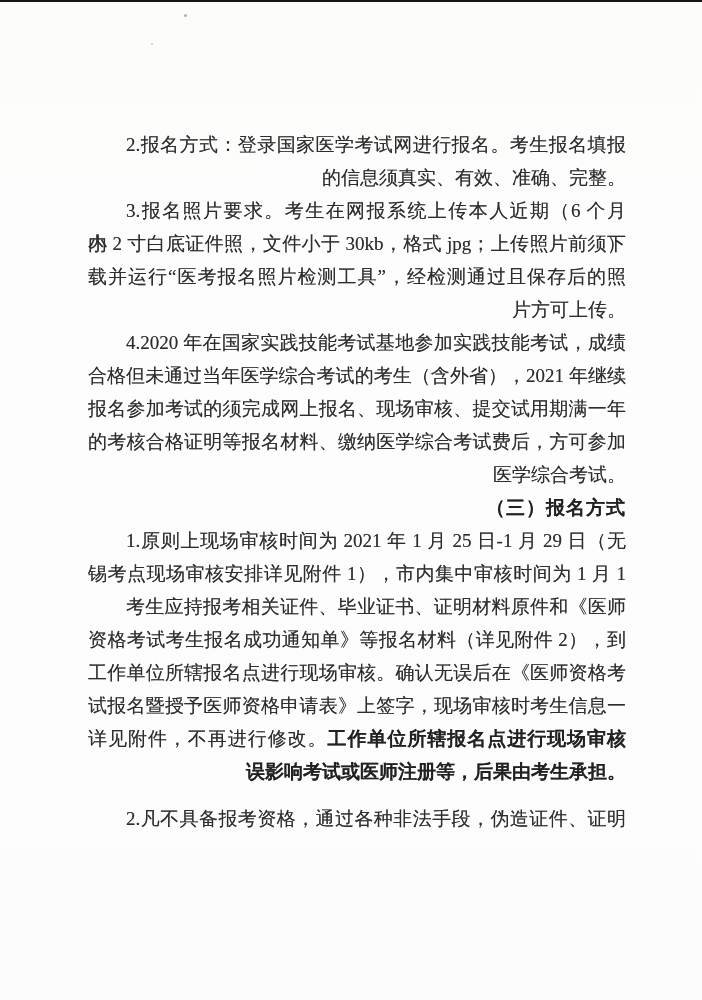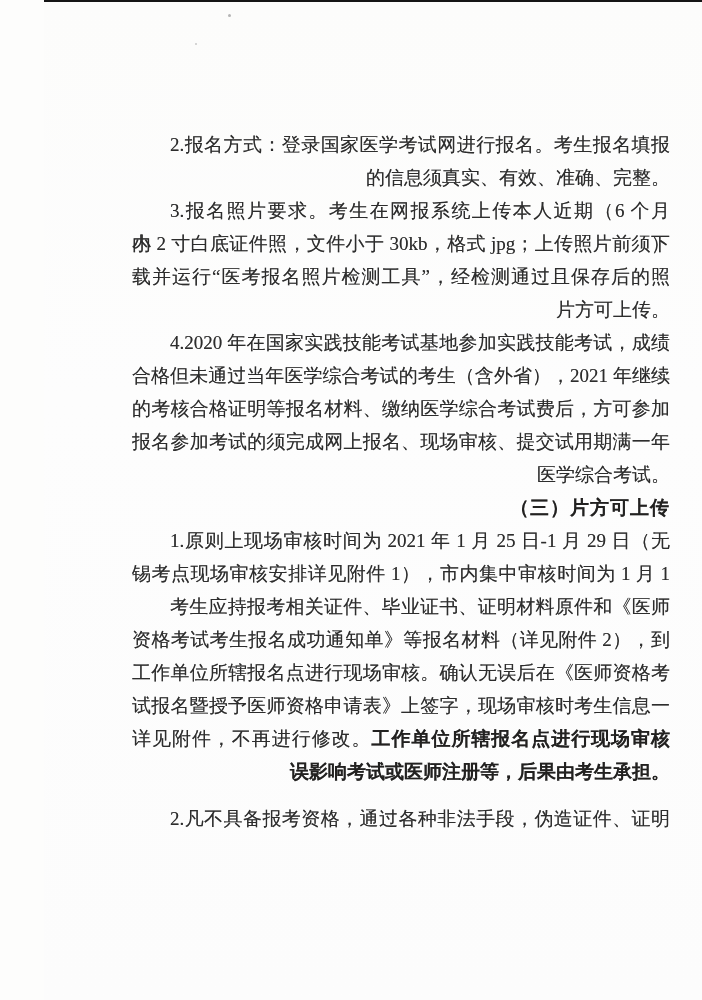--- a/index.html
+++ b/index.html
@@ -11,21 +11,20 @@
     height: 1000px;
     overflow: hidden;
     position: relative;
     background: #fdfdfc;
     font-family: "Liberation Serif", "DejaVu Serif", serif;
   }
   .page {
     position: absolute;
     inset: 0;
     background: linear-gradient(180deg, #fcfcfb 0%, #fdfdfd 40%, #fcfcfc 100%);
-    margin-left: 44px;
   }
   .top-edge {
     position: absolute;
     top: 0;
     left: 0;
     width: 702px;
     height: 2px;
   }
   .doc {
     position: absolute;
@@ -76,24 +75,24 @@
   <div class="top-edge" style="background: rgb(21, 21, 21);"></div>
   <div class="doc" id="doc" style="color: rgb(45, 45, 45);">
       <div class="line indent justify"><span class="seg">2.报名方式：登录国家医学考试网进行报名。考生报名填报</span></div>
       <div class="line"><span class="seg">的信息须真实、有效、准确、完整。</span></div>
       <div class="line indent justify"><span class="seg">3.报名照片要求。考生在网报系统上传本人近期（6 个月内）</span></div>
       <div class="line justify"><span class="seg">小 2 寸白底证件照，文件小于 30kb，格式 jpg；上传照片前须下</span></div>
       <div class="line justify"><span class="seg">载并运行“医考报名照片检测工具”，经检测通过且保存后的照</span></div>
       <div class="line"><span class="seg">片方可上传。</span></div>
       <div class="line indent justify"><span class="seg">4.2020 年在国家实践技能考试基地参加实践技能考试，成绩</span></div>
       <div class="line justify"><span class="seg">合格但未通过当年医学综合考试的考生（含外省），2021 年继续</span></div>
+      <div class="line justify"><span class="seg">报名参加考试的须完成网上报名、现场审核、提交试用期满一年</span></div>
       <div class="line justify"><span class="seg">的考核合格证明等报名材料、缴纳医学综合考试费后，方可参加</span></div>
-      <div class="line justify"><span class="seg">报名参加考试的须完成网上报名、现场审核、提交试用期满一年</span></div>
       <div class="line"><span class="seg">医学综合考试。</span></div>
-      <div class="line indent heading"><span class="seg-bold">（三）片方可上传</span></div>
+      <div class="line indent heading"><span class="seg-bold">（三）报名方式</span></div>
       <div class="line indent justify"><span class="seg">1.原则上现场审核时间为 2021 年 1 月 25 日-1 月 29 日（无</span></div>
       <div class="line justify"><span class="seg">锡考点现场审核安排详见附件 1），市内集中审核时间为 1 月 1</span></div>
       <div class="line indent justify"><span class="seg">考生应持报考相关证件、毕业证书、证明材料原件和《医师</span></div>
       <div class="line justify"><span class="seg">资格考试考生报名成功通知单》等报名材料（详见附件 2），到</span></div>
       <div class="line justify"><span class="seg">工作单位所辖报名点进行现场审核。确认无误后在《医师资格考</span></div>
       <div class="line justify"><span class="seg">试报名暨授予医师资格申请表》上签字，现场审核时考生信息一</span></div>
       <div class="line justify"><span class="seg">详见附件，不再进行修改。</span><span class="seg-bold">工作单位所辖报名点进行现场审核</span></div>
       <div class="line"><span class="seg-bold">误影响考试或医师注册等，后果由考生承担。</span></div>
       <div class="line indent justify gap-before"><span class="seg">2.凡不具备报考资格，通过各种非法手段，伪造证件、证明</span></div>
     </div>

